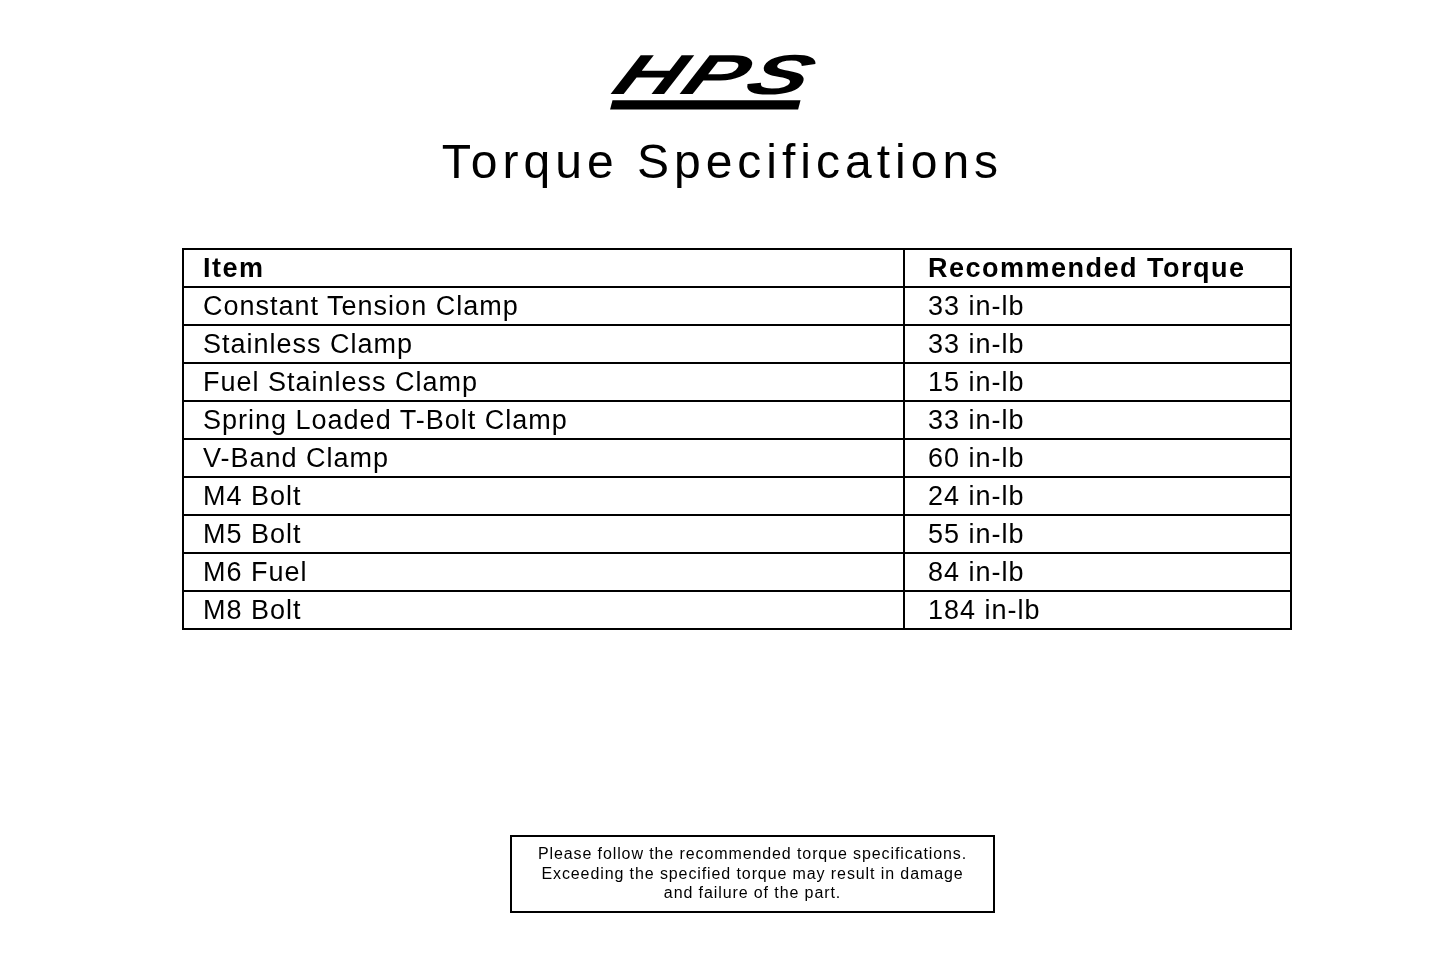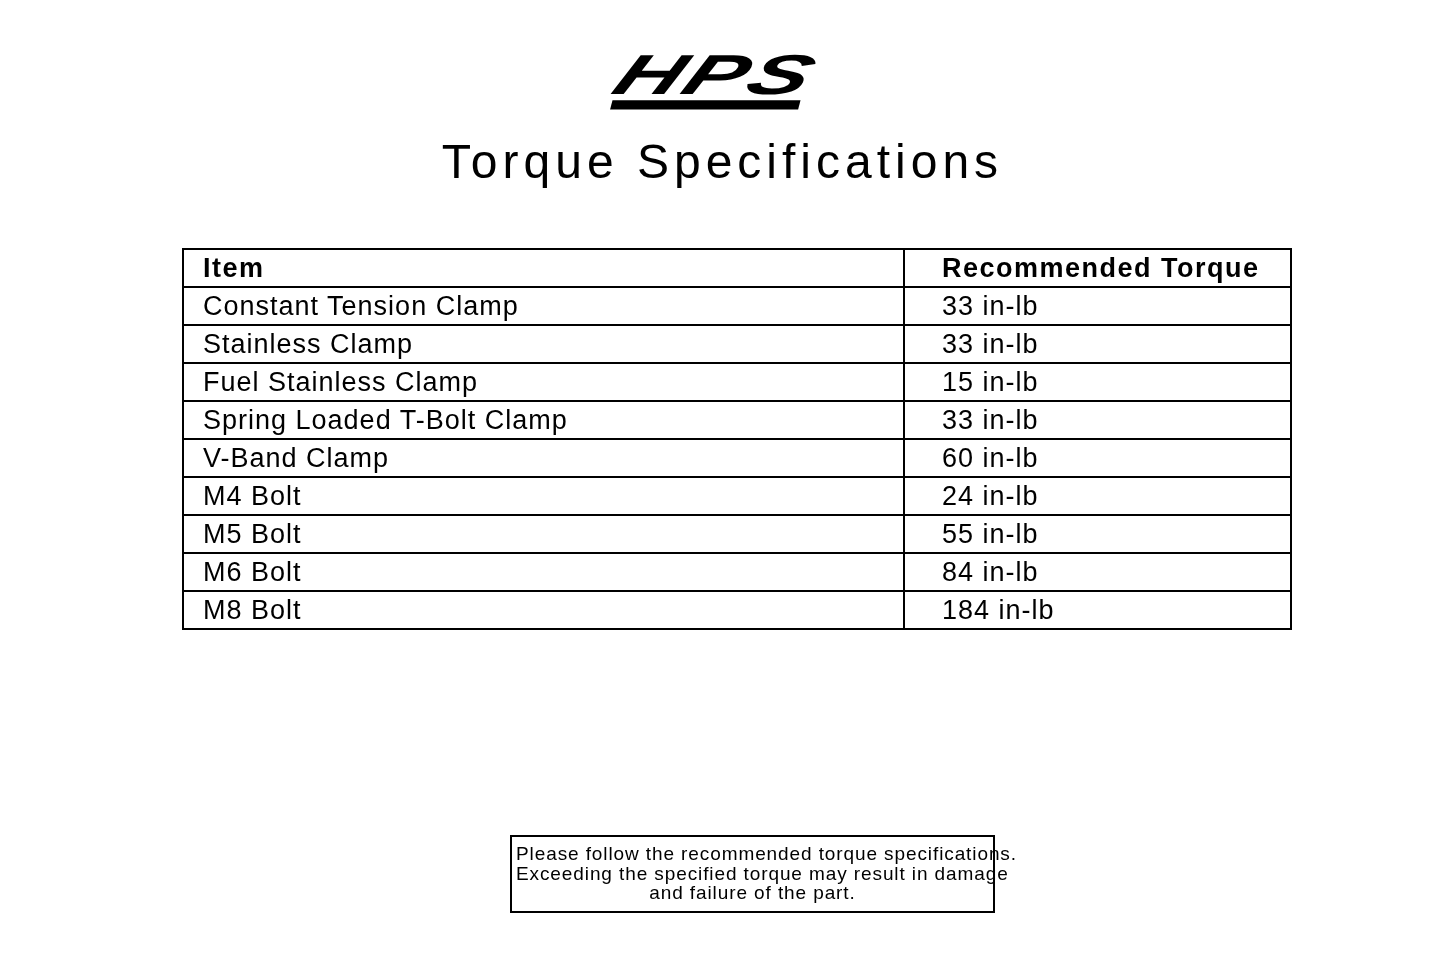--- a/index.html
+++ b/index.html
@@ -46,34 +46,34 @@
     font-size: 27px;
     letter-spacing: 1px;
     text-align: left;
     vertical-align: middle;
     white-space: nowrap;
     overflow: hidden;
     background: #ffffff;
   }
   .spec-table th { font-weight: 700; letter-spacing: 1.5px; }
   .spec-table th:first-child, .spec-table td:first-child { padding-left: 19px; }
-  .spec-table th:last-child,  .spec-table td:last-child  { padding-left: 37px; }
+  .spec-table th:last-child,  .spec-table td:last-child  { padding-left: 23px; }
 
   
   .note-box {
     position: absolute;
     left: 510px; top: 835px;
     width: 485px;
     border: 2.5px solid #000000;
     padding: 7px 4px 8px 4px;
     text-align: center;
     background: #ffffff;
   }
   .note-line {
-    font-size: 19px;
+    font-size: 16px;
     line-height: 19.5px;
     letter-spacing: 0.9px;
     color: #000000;
     white-space: nowrap;
   }
 </style>
 </head>
 <body>
 
 <div class="page">
@@ -123,21 +123,21 @@
       </tr>
       <tr>
         <td>M4 Bolt</td>
         <td>24 in-lb</td>
       </tr>
       <tr>
         <td>M5 Bolt</td>
         <td>55 in-lb</td>
       </tr>
       <tr>
-        <td>M6 Bolt</td>
+        <td>M6 Fuel</td>
         <td>84 in-lb</td>
       </tr>
       <tr>
         <td>M8 Bolt</td>
         <td>184 in-lb</td>
       </tr>
     </tbody>
   </table>
 
   <div class="note-box">

